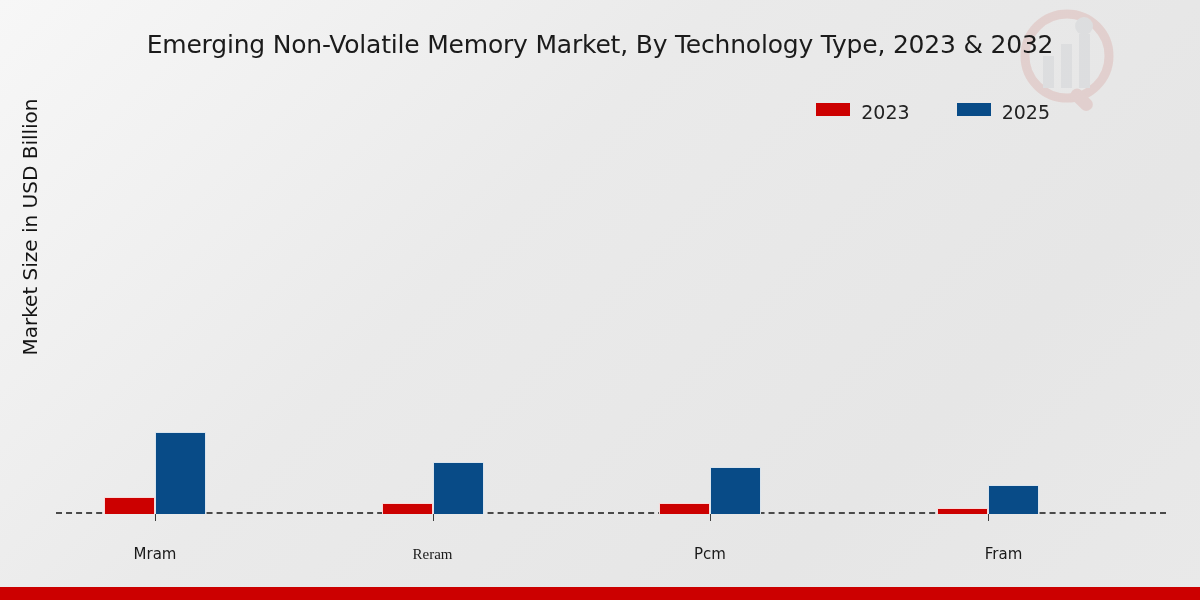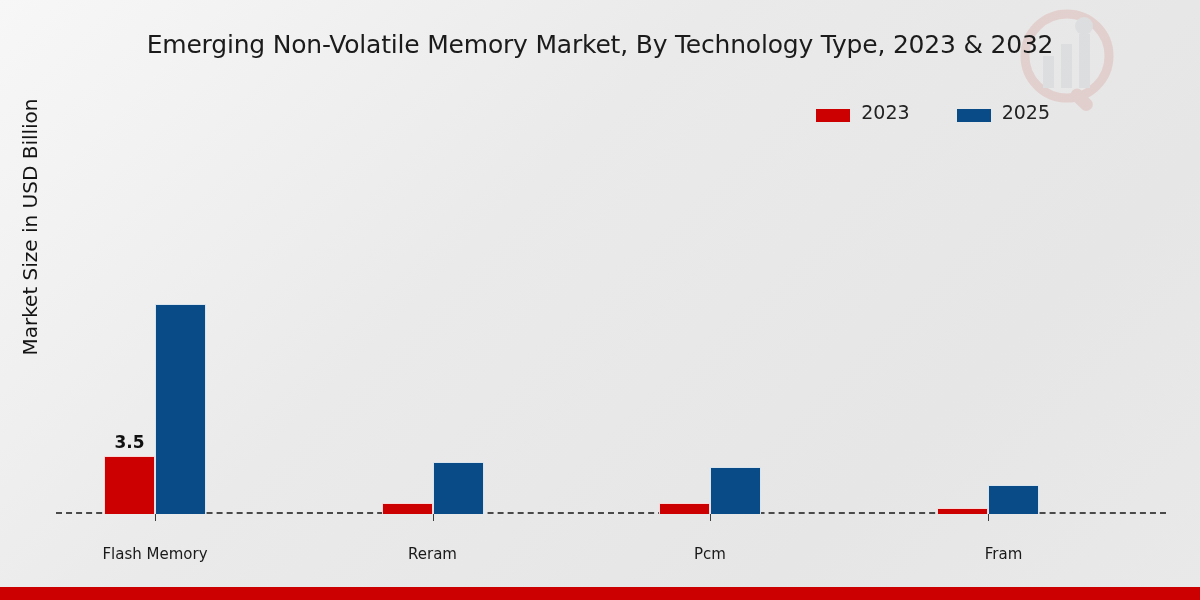--- a/index.html
+++ b/index.html
@@ -52,21 +52,21 @@
   .legend {
     position: absolute;
     right: 150px;
     top: 103px;
     display: flex;
     align-items: center;
     gap: 47px;
   }
   .legend-item {
     display: flex;
-    align-items: flex-end;
+    align-items: flex-start;
     gap: 11px;
   }
   .legend-swatch {
     width: 34px;
     height: 13px;
     display: block;
   }
   .legend-label {
     font-size: 19px;
     color: #222;
@@ -210,34 +210,33 @@
     </div>
   </div>
 
   <div class="y-axis-title">Market Size in USD Billion</div>
 
   <div class="plot-area">
     <div class="baseline"></div>
     <div class="groups" id="groups">
         <div class="bar-group">
           <div class="bars">
-            <div class="bar series-2023" title="2023: 3.5" style="height: 57.9091px; background: rgb(204, 0, 0);"></div>
-            <div class="bar-value" style="bottom: 61.9091px; left: 0px;">3.5</div>
-            <div class="bar series-2032" title="2032: 12.7" style="height: 210.127px; background: rgb(8, 75, 135);"></div>
-          </div>
-          <div class="tick" style="left: 99px;"></div>
-          <div class="cat-label" style="left: 24px;">Flash Memory</div>
+            <div class="bar series-2023" title="2023: 1" style="height: 16.5455px; background: rgb(204, 0, 0);"></div>
+            <div class="bar series-2032" title="2032: 4.95" style="height: 81.9px; background: rgb(8, 75, 135);"></div>
+          </div>
+          <div class="tick" style="left: 99px;"></div>
+          <div class="cat-label" style="left: 24px;">Mram</div>
         </div>
         <div class="bar-group">
           <div class="bars">
             <div class="bar series-2023" title="2023: 0.66" style="height: 10.92px; background: rgb(204, 0, 0);"></div>
             <div class="bar series-2032" title="2032: 3.15" style="height: 52.1182px; background: rgb(8, 75, 135);"></div>
           </div>
           <div class="tick" style="left: 99px;"></div>
-          <div class="cat-label" style="left: 24px;">Reram</div>
+          <div class="cat-label" style="left: 24px; font-family: Liberation Serif, serif;">Reram</div>
         </div>
         <div class="bar-group">
           <div class="bars">
             <div class="bar series-2023" title="2023: 0.66" style="height: 10.92px; background: rgb(204, 0, 0);"></div>
             <div class="bar series-2032" title="2032: 2.85" style="height: 47.1545px; background: rgb(8, 75, 135);"></div>
           </div>
           <div class="tick" style="left: 99px;"></div>
           <div class="cat-label" style="left: 24px;">Pcm</div>
         </div>
         <div class="bar-group">

